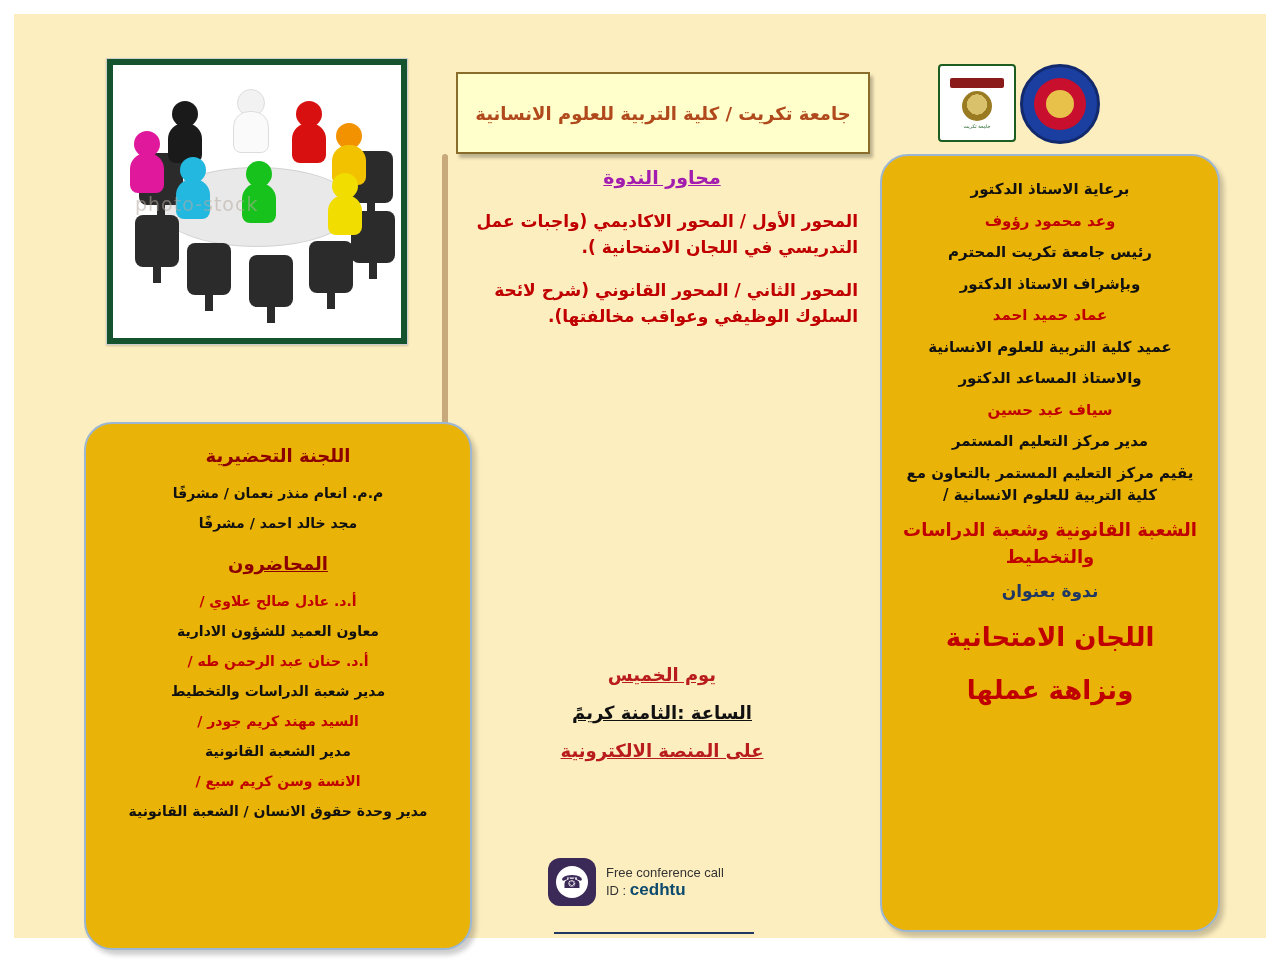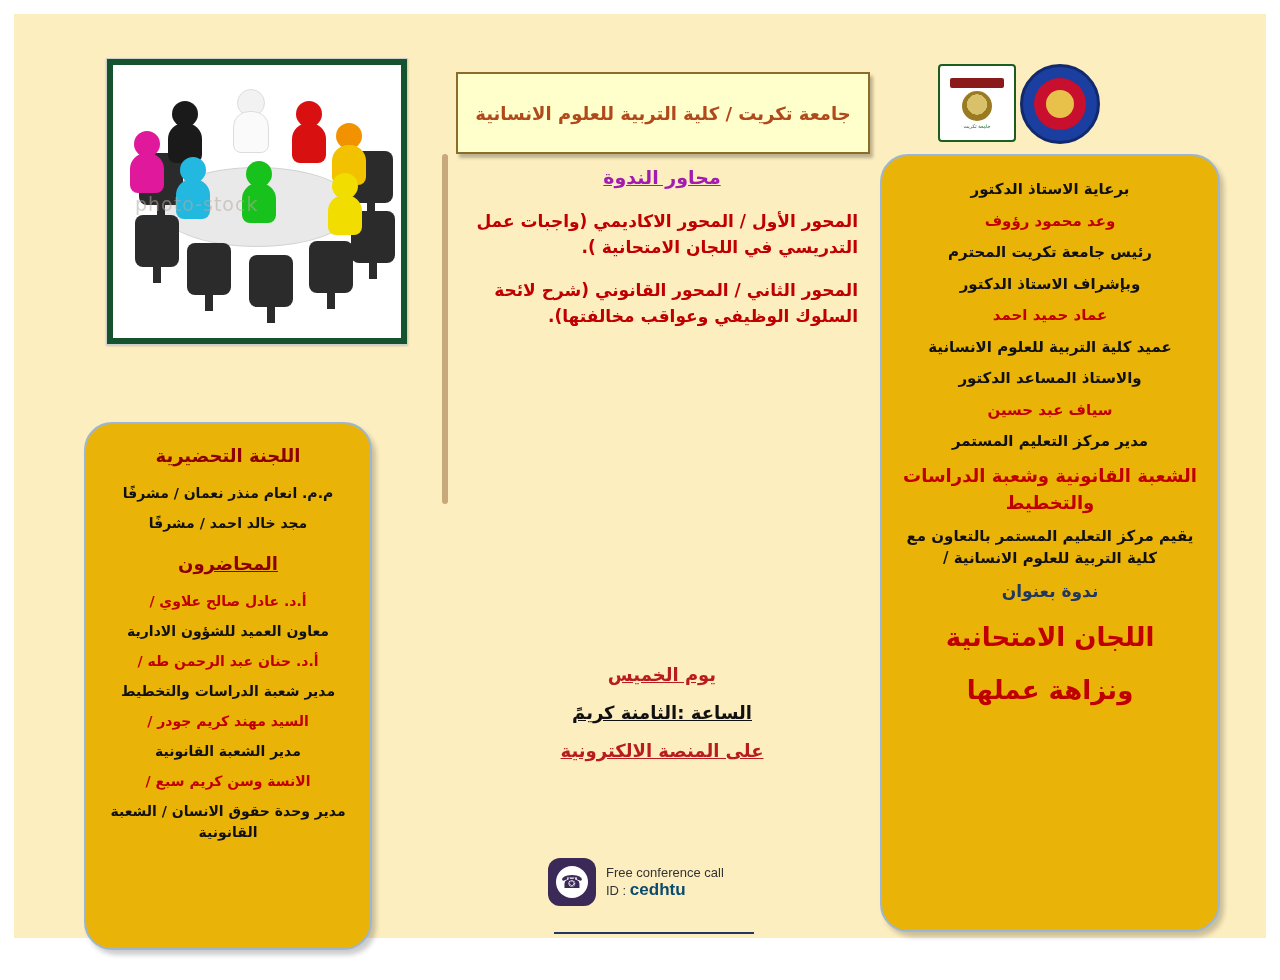--- a/index.html
+++ b/index.html
@@ -327,21 +327,21 @@
     top: 140px;
     left: 866px;
     width: 340px;
     height: 778px;
     padding: 22px 18px;
     box-sizing: border-box;
   }
   .panel-left {
     top: 408px;
     left: 70px;
-    width: 288px;
+    width: 388px;
     height: 528px;
     padding: 18px 16px;
     box-sizing: border-box;
   }
   .ln {
     font-size: 15px;
     font-weight: 700;
     color: #111111;
     line-height: 1.5;
     margin: 0 0 9px 0;
@@ -477,22 +477,22 @@
     <div class="panel panel-right">
       <div class="ln">برعاية الاستاذ الدكتور</div>
       <div class="ln red">وعد محمود رؤوف</div>
       <div class="ln">رئيس جامعة تكريت المحترم</div>
       <div class="ln">وبإشراف الاستاذ الدكتور</div>
       <div class="ln red">عماد حميد احمد</div>
       <div class="ln">عميد كلية التربية للعلوم الانسانية</div>
       <div class="ln">والاستاذ المساعد الدكتور</div>
       <div class="ln red">سياف عبد حسين</div>
       <div class="ln">مدير مركز التعليم المستمر</div>
+      <div class="ln">يقيم مركز التعليم المستمر بالتعاون مع كلية التربية للعلوم الانسانية /</div>
       <div class="ln med">الشعبة القانونية وشعبة الدراسات والتخطيط</div>
-      <div class="ln">يقيم مركز التعليم المستمر بالتعاون مع كلية التربية للعلوم الانسانية /</div>
       <div class="ln blue-title">ندوة بعنوان</div>
       <div class="ln big">اللجان الامتحانية</div>
       <div class="ln big">ونزاهة عملها</div>
     </div>
 
     <div class="panel panel-left">
       <div class="ln title">اللجنة التحضيرية</div>
       <div class="ln small">م.م. انعام منذر نعمان / مشرفًا</div>
       <div class="ln small">مجد خالد احمد / مشرفًا</div>
 

